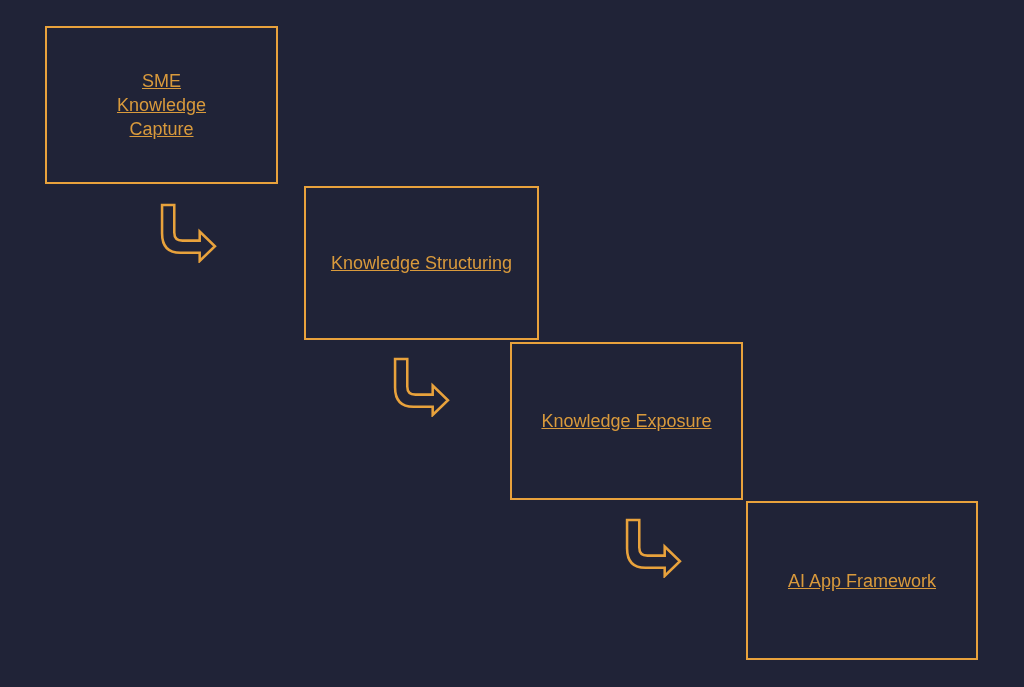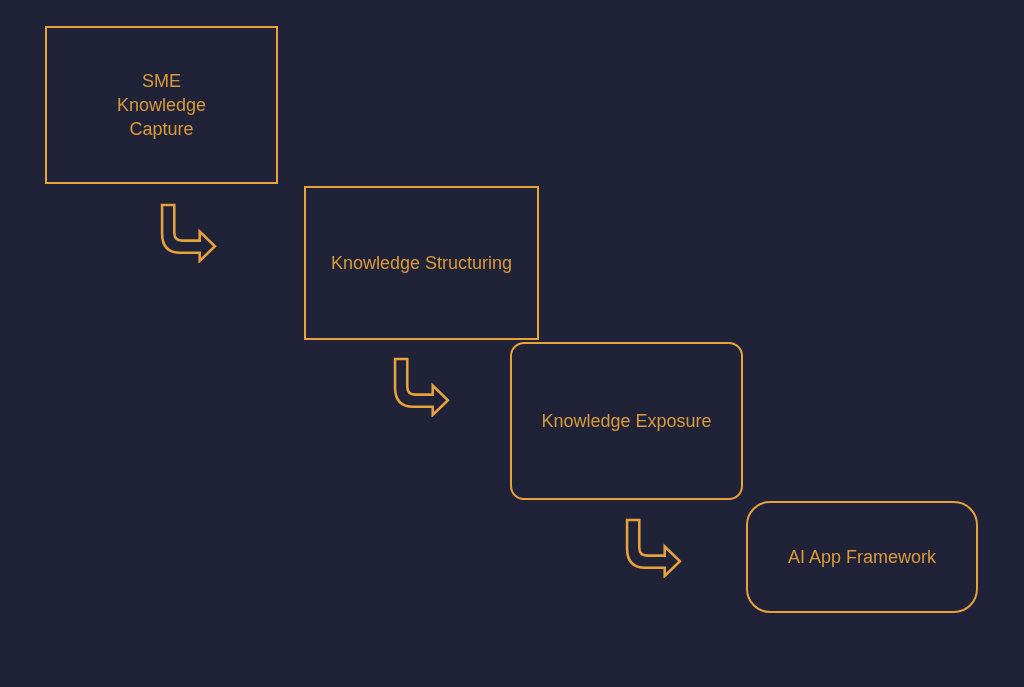--- a/index.html
+++ b/index.html
@@ -19,25 +19,26 @@
   .flow-box{
     position:absolute;
     box-sizing:border-box;
     border:2px solid var(--accent);
     display:flex;align-items:center;justify-content:center;
     text-align:center;
     color:var(--text);
     font-size:18px;
     line-height:24px;
     white-space:pre-line;
+    text-decoration:underline;
   }
   .box-1{left:45px;top:26px;width:233px;height:158px;}
   .box-2{left:277px;top:186px;width:235px;height:154px;margin-left:27px;}
-  .box-3{left:510px;top:342px;width:233px;height:158px;border-radius:14px;}
-  .box-4{left:746px;top:501px;width:232px;height:112px;border-radius:24px;}
+  .box-3{left:510px;top:342px;width:233px;height:158px;}
+  .box-4{left:746px;top:501px;width:232px;height:159px;}
   .flow-arrow{position:absolute;width:58px;height:60px;}
   .arrow-1{left:159px;top:203px;}
   .arrow-2{left:392px;top:357px;}
   .arrow-3{left:624px;top:518px;}
   .flow-arrow svg{display:block;width:100%;height:100%;}
   .flow-arrow path{
     fill:none;
     stroke:var(--accent);
     stroke-width:2.5;
     stroke-linejoin:miter;

